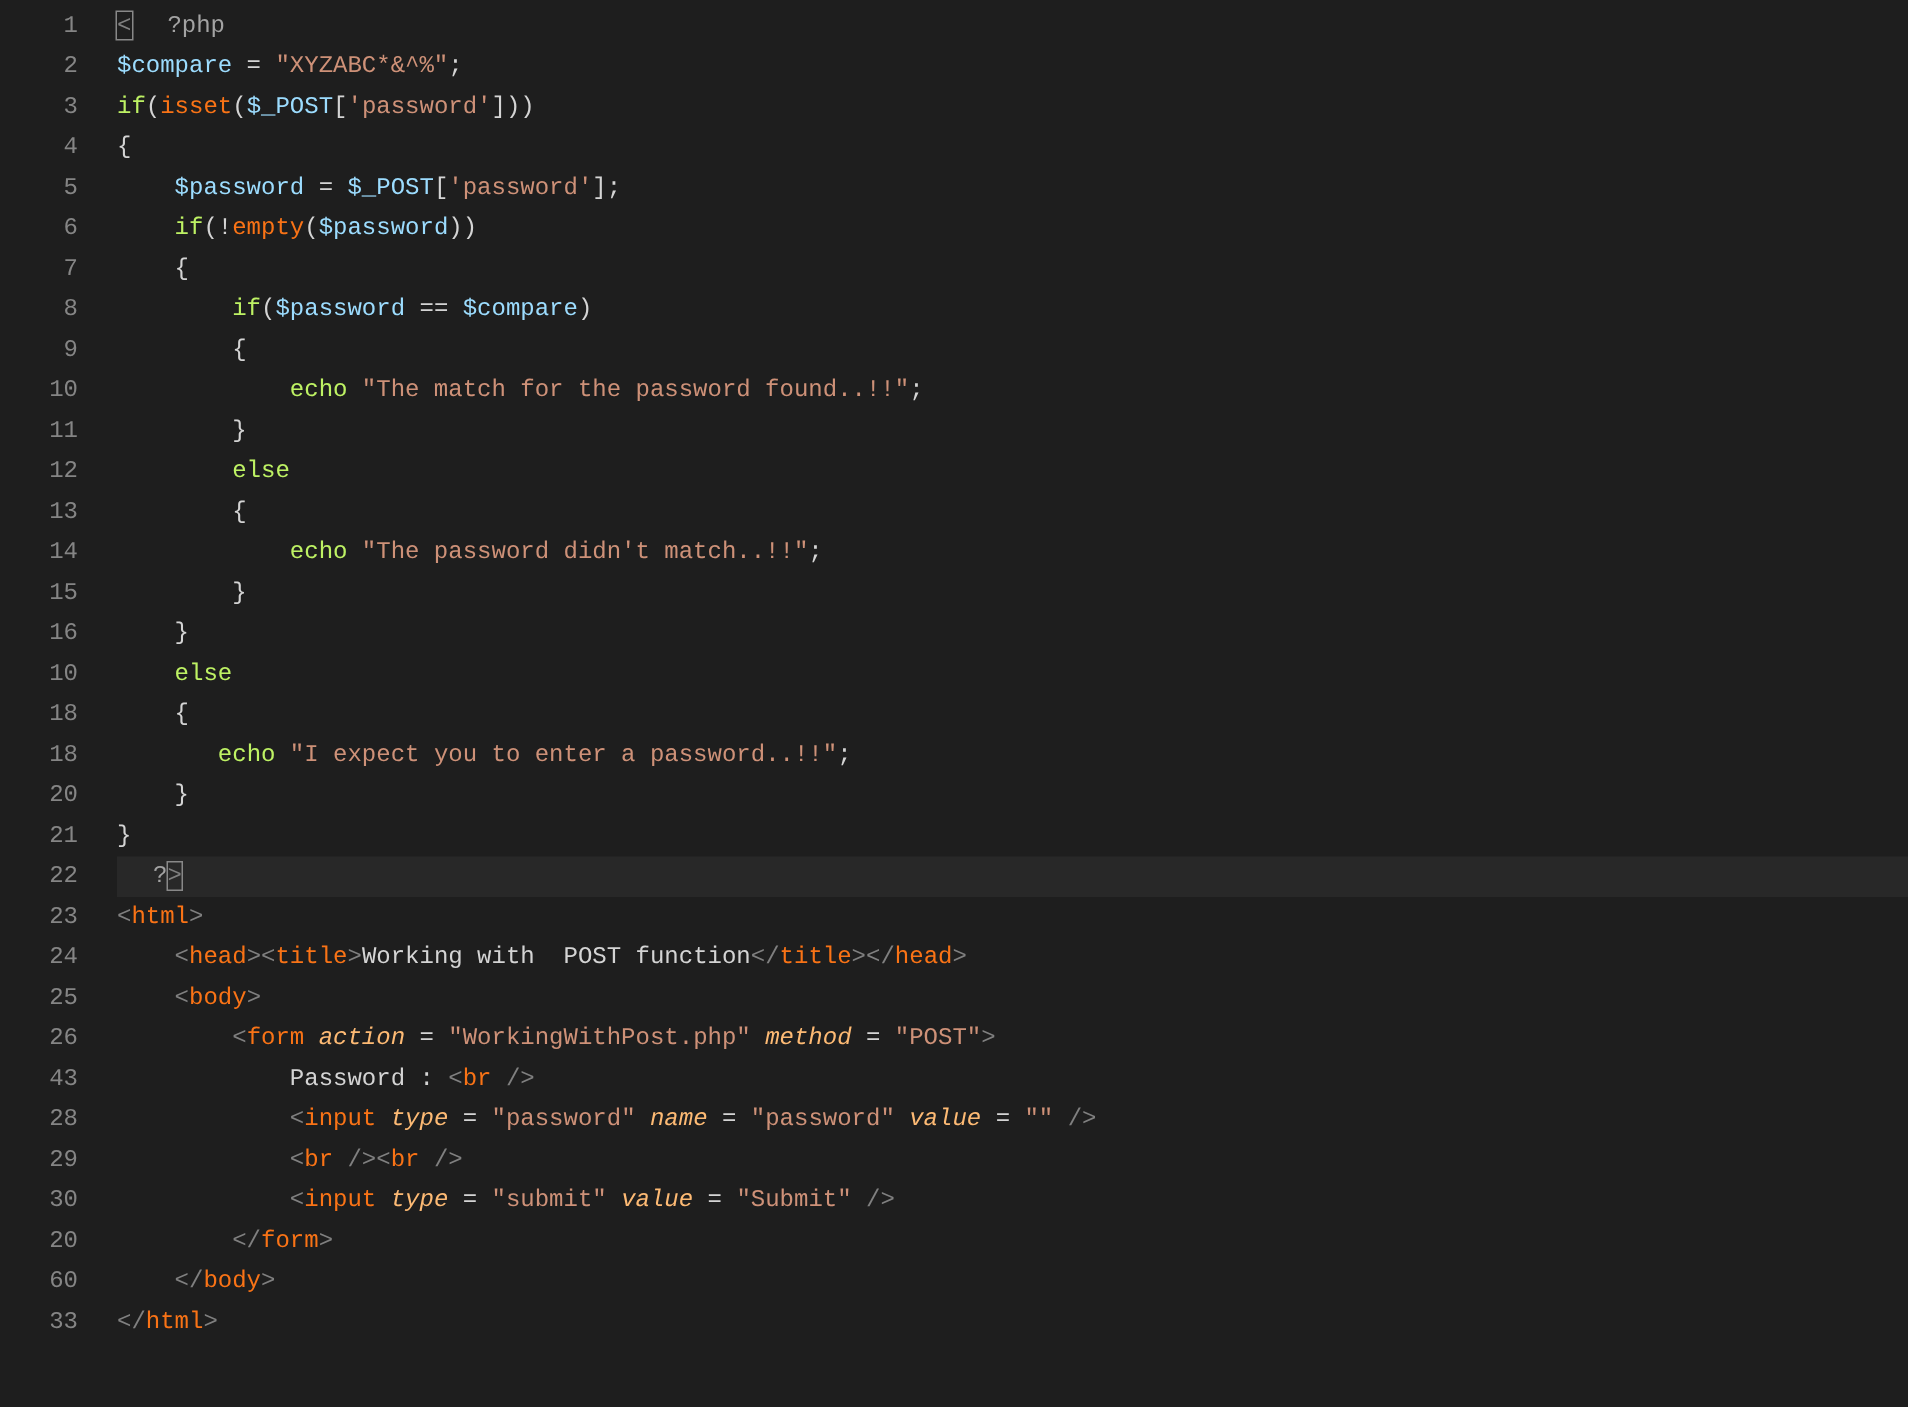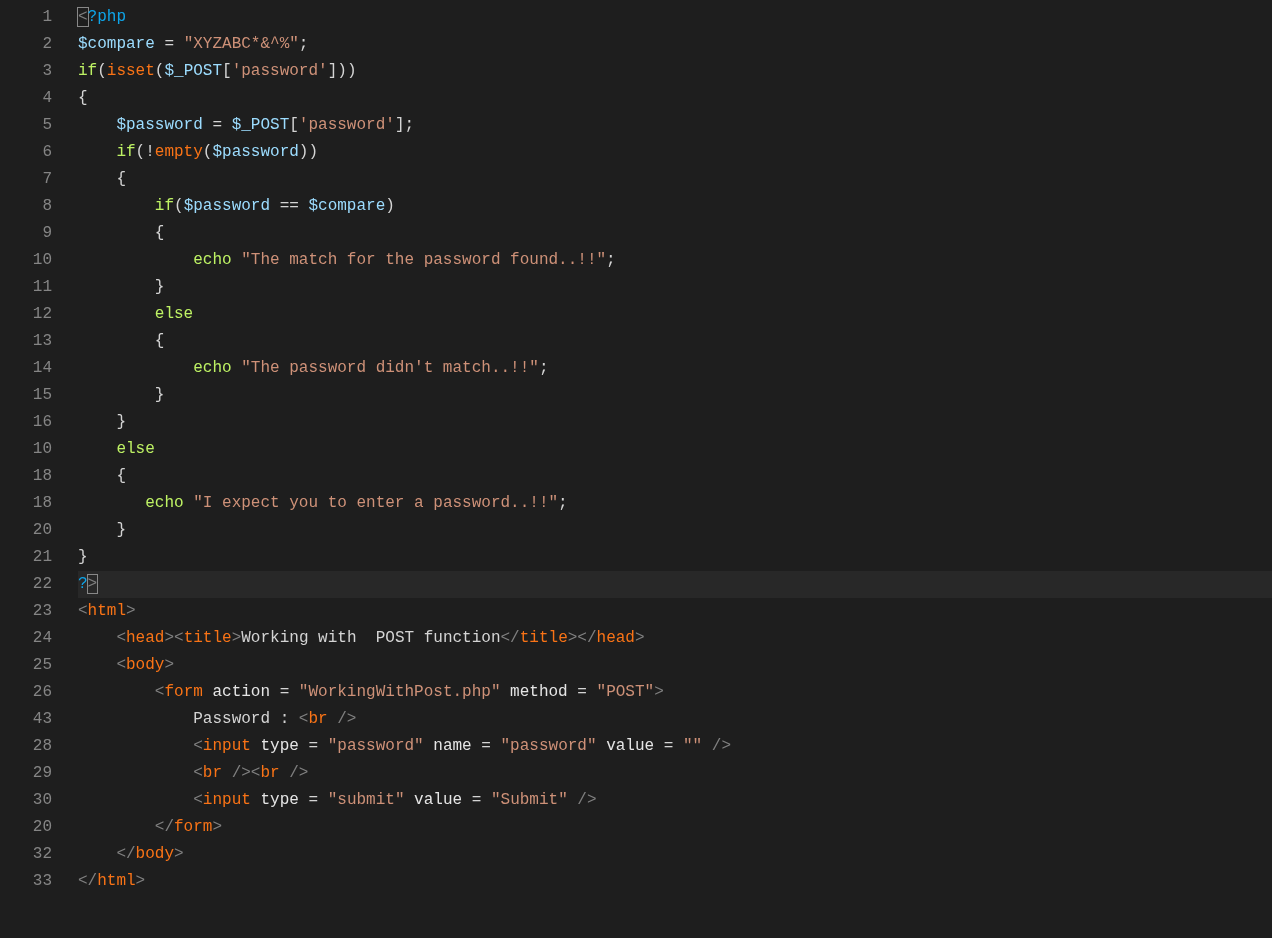--- a/index.html
+++ b/index.html
@@ -30,27 +30,27 @@
   .code {
     flex: 1;
     white-space: pre;
     padding-top: 4px;
     position: relative;
   }
   .line { height: 27px; }
   .line.current {
     background: #282828;
   }
-  .c-tag { color: #0ea5e9; } 
+  .c-tag { color: #a3a3a3; padding-left: 24px; } 
   .c-var { color: #9cdcfe; }
   .c-str { color: #ce9178; }
   .c-kw  { color: #bef264; } 
   .c-fn  { color: #f97316; }
   .c-op  { color: #d4d4d4; } 
-  .c-attr{ color: #e5e5e5; }
+  .c-attr{ color: #fdba74; font-style: italic; }
   .c-tagname { color: #f97316; }
   .c-gray { color: #808080; }
   .brkt-match {
     border: 1px solid #888;
     margin: -1px;
   }
 </style>
 </head>
 <body>
 
@@ -80,17 +80,17 @@
       <div>22</div>
       <div>23</div>
       <div>24</div>
       <div>25</div>
       <div>26</div>
       <div>43</div>
       <div>28</div>
       <div>29</div>
       <div>30</div>
       <div>20</div>
-      <div>32</div>
+      <div>60</div>
       <div>33</div>
     </div>
   <div class="code" id="code"><div class="line"><span class="c-gray brkt-match">&lt;</span><span class="c-tag">?php</span></div><div class="line"><span class="c-var">$compare</span><span class="c-op"> = </span><span class="c-str">"XYZABC*&amp;^%"</span><span class="c-op">;</span></div><div class="line"><span class="c-kw">if</span><span class="c-op">(</span><span class="c-fn">isset</span><span class="c-op">(</span><span class="c-var">$_POST</span><span class="c-op">[</span><span class="c-str">'password'</span><span class="c-op">]))</span></div><div class="line"><span class="c-op">{</span></div><div class="line"><span class="c-op">    </span><span class="c-var">$password</span><span class="c-op"> = </span><span class="c-var">$_POST</span><span class="c-op">[</span><span class="c-str">'password'</span><span class="c-op">];</span></div><div class="line"><span class="c-op">    </span><span class="c-kw">if</span><span class="c-op">(!</span><span class="c-fn">empty</span><span class="c-op">(</span><span class="c-var">$password</span><span class="c-op">))</span></div><div class="line"><span class="c-op">    {</span></div><div class="line"><span class="c-op">        </span><span class="c-kw">if</span><span class="c-op">(</span><span class="c-var">$password</span><span class="c-op"> == </span><span class="c-var">$compare</span><span class="c-op">)</span></div><div class="line"><span class="c-op">        {</span></div><div class="line"><span class="c-op">            </span><span class="c-kw">echo</span><span class="c-op"> </span><span class="c-str">"The match for the password found..!!"</span><span class="c-op">;</span></div><div class="line"><span class="c-op">        }</span></div><div class="line"><span class="c-op">        </span><span class="c-kw">else</span></div><div class="line"><span class="c-op">        {</span></div><div class="line"><span class="c-op">            </span><span class="c-kw">echo</span><span class="c-op"> </span><span class="c-str">"The password didn't match..!!"</span><span class="c-op">;</span></div><div class="line"><span class="c-op">        }</span></div><div class="line"><span class="c-op">    }</span></div><div class="line"><span class="c-op">    </span><span class="c-kw">else</span></div><div class="line"><span class="c-op">    {</span></div><div class="line"><span class="c-op">       </span><span class="c-kw">echo</span><span class="c-op"> </span><span class="c-str">"I expect you to enter a password..!!"</span><span class="c-op">;</span></div><div class="line"><span class="c-op">    }</span></div><div class="line"><span class="c-op">}</span></div><div class="line current"><span class="c-tag">?</span><span class="c-gray brkt-match">&gt;</span></div><div class="line"><span class="c-gray">&lt;</span><span class="c-tagname">html</span><span class="c-gray">&gt;</span></div><div class="line"><span class="c-op">    </span><span class="c-gray">&lt;</span><span class="c-tagname">head</span><span class="c-gray">&gt;</span><span class="c-gray">&lt;</span><span class="c-tagname">title</span><span class="c-gray">&gt;</span><span class="c-op">Working with  POST function</span><span class="c-gray">&lt;/</span><span class="c-tagname">title</span><span class="c-gray">&gt;</span><span class="c-gray">&lt;/</span><span class="c-tagname">head</span><span class="c-gray">&gt;</span></div><div class="line"><span class="c-op">    </span><span class="c-gray">&lt;</span><span class="c-tagname">body</span><span class="c-gray">&gt;</span></div><div class="line"><span class="c-op">        </span><span class="c-gray">&lt;</span><span class="c-tagname">form</span><span class="c-op"> </span><span class="c-attr">action</span><span class="c-op"> = </span><span class="c-str">"WorkingWithPost.php"</span><span class="c-op"> </span><span class="c-attr">method</span><span class="c-op"> = </span><span class="c-str">"POST"</span><span class="c-gray">&gt;</span></div><div class="line"><span class="c-op">            Password : </span><span class="c-gray">&lt;</span><span class="c-tagname">br</span><span class="c-gray"> /&gt;</span></div><div class="line"><span class="c-op">            </span><span class="c-gray">&lt;</span><span class="c-tagname">input</span><span class="c-op"> </span><span class="c-attr">type</span><span class="c-op"> = </span><span class="c-str">"password"</span><span class="c-op"> </span><span class="c-attr">name</span><span class="c-op"> = </span><span class="c-str">"password"</span><span class="c-op"> </span><span class="c-attr">value</span><span class="c-op"> = </span><span class="c-str">""</span><span class="c-gray"> /&gt;</span></div><div class="line"><span class="c-op">            </span><span class="c-gray">&lt;</span><span class="c-tagname">br</span><span class="c-gray"> /&gt;</span><span class="c-gray">&lt;</span><span class="c-tagname">br</span><span class="c-gray"> /&gt;</span></div><div class="line"><span class="c-op">            </span><span class="c-gray">&lt;</span><span class="c-tagname">input</span><span class="c-op"> </span><span class="c-attr">type</span><span class="c-op"> = </span><span class="c-str">"submit"</span><span class="c-op"> </span><span class="c-attr">value</span><span class="c-op"> = </span><span class="c-str">"Submit"</span><span class="c-gray"> /&gt;</span></div><div class="line"><span class="c-op">        </span><span class="c-gray">&lt;/</span><span class="c-tagname">form</span><span class="c-gray">&gt;</span></div><div class="line"><span class="c-op">    </span><span class="c-gray">&lt;/</span><span class="c-tagname">body</span><span class="c-gray">&gt;</span></div><div class="line"><span class="c-gray">&lt;/</span><span class="c-tagname">html</span><span class="c-gray">&gt;</span></div></div>
 </div>
 
 </body></html>

